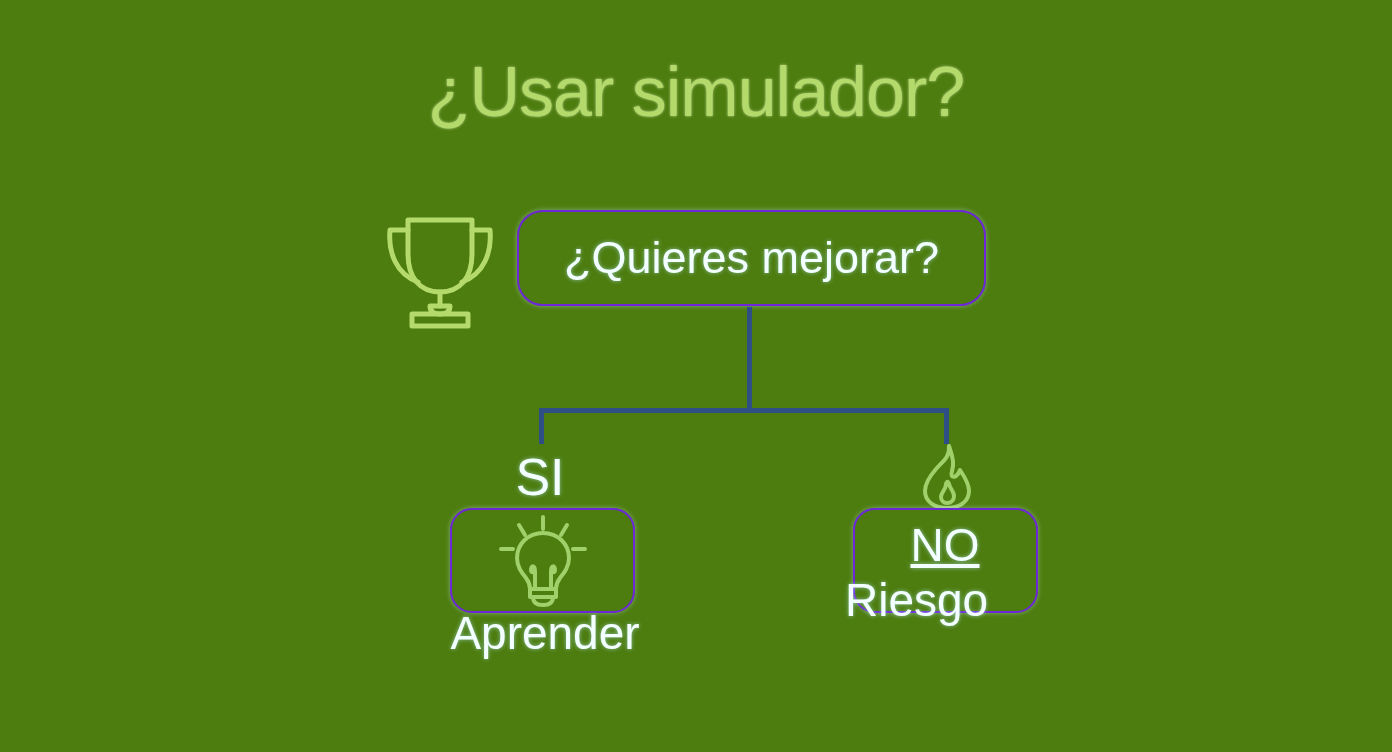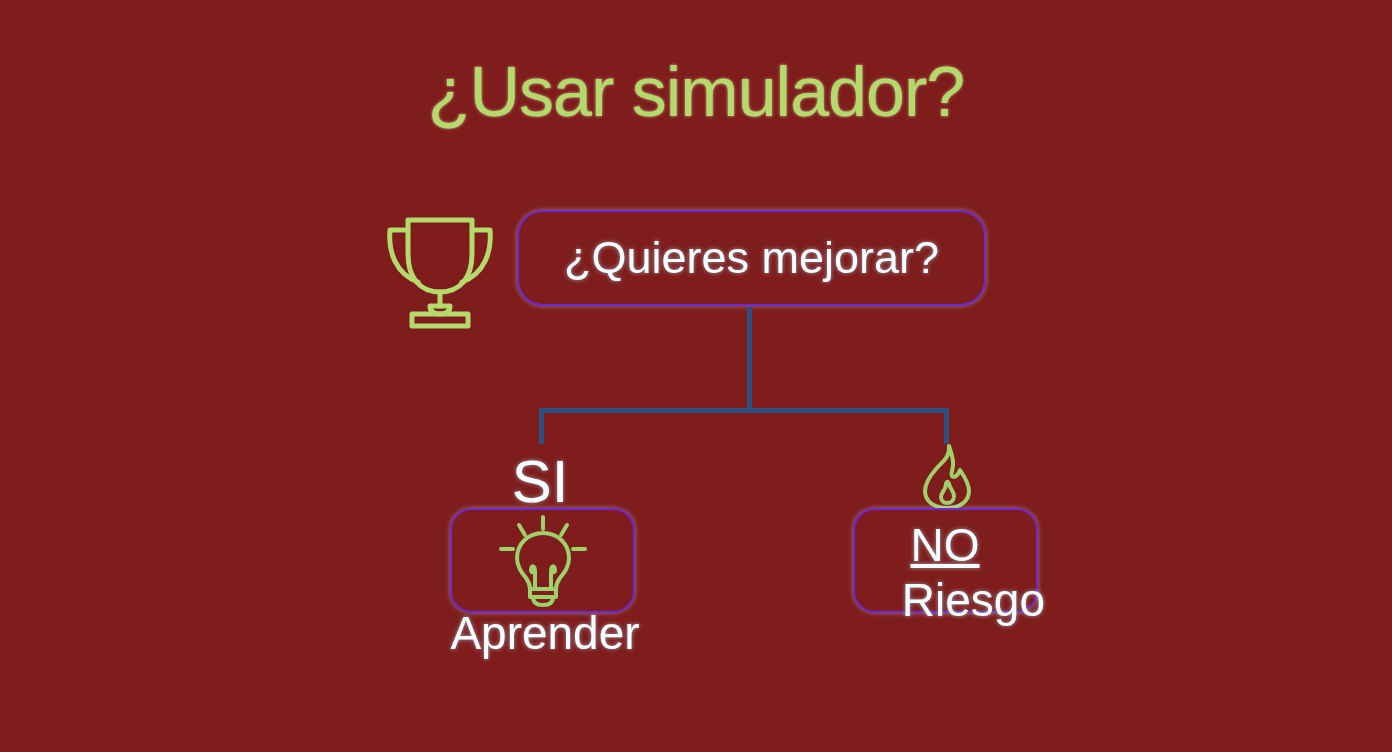--- a/index.html
+++ b/index.html
@@ -9,21 +9,21 @@
   body {
     width: 1392px;
     height: 752px;
     overflow: hidden;
     font-family: "Liberation Sans", sans-serif;
   }
   #stage {
     position: relative;
     width: 1392px;
     height: 752px;
-    background: #7f1d1d;
+    background: #4d7c0f;
     overflow: hidden;
   }
 
   
   #title {
     position: absolute;
     left: 0;
     top: 52px;
     width: 1392px;
     text-align: center;
@@ -81,21 +81,21 @@
     height: 122px;
   }
 
   
   #si-label {
     position: absolute;
     left: 470px;
     top: 447px;
     width: 140px;
     text-align: center;
-    font-size: 60px;
+    font-size: 52px;
     color: #f2feff;
     text-shadow: 0 0 4px rgba(180,240,255,.6);
   }
   #left-box {
     left: 450px;
     top: 508px;
     width: 185px;
     height: 105px;
   }
   #bulb-icon {
@@ -141,21 +141,21 @@
     color: #f2feff;
     white-space: nowrap;
     text-shadow: 0 0 4px rgba(180,240,255,.6);
     text-decoration: underline;
   }
   #riesgo-label {
     position: absolute;
     left: 845px;
     top: 573px;
     width: 200px;
-    text-align: right;
+    text-align: left;
     font-size: 46px;
     color: #f2feff;
     white-space: nowrap;
     text-shadow: 0 0 4px rgba(180,240,255,.6);
   }
 </style>
 </head>
 <body>
 
 <div id="stage">

